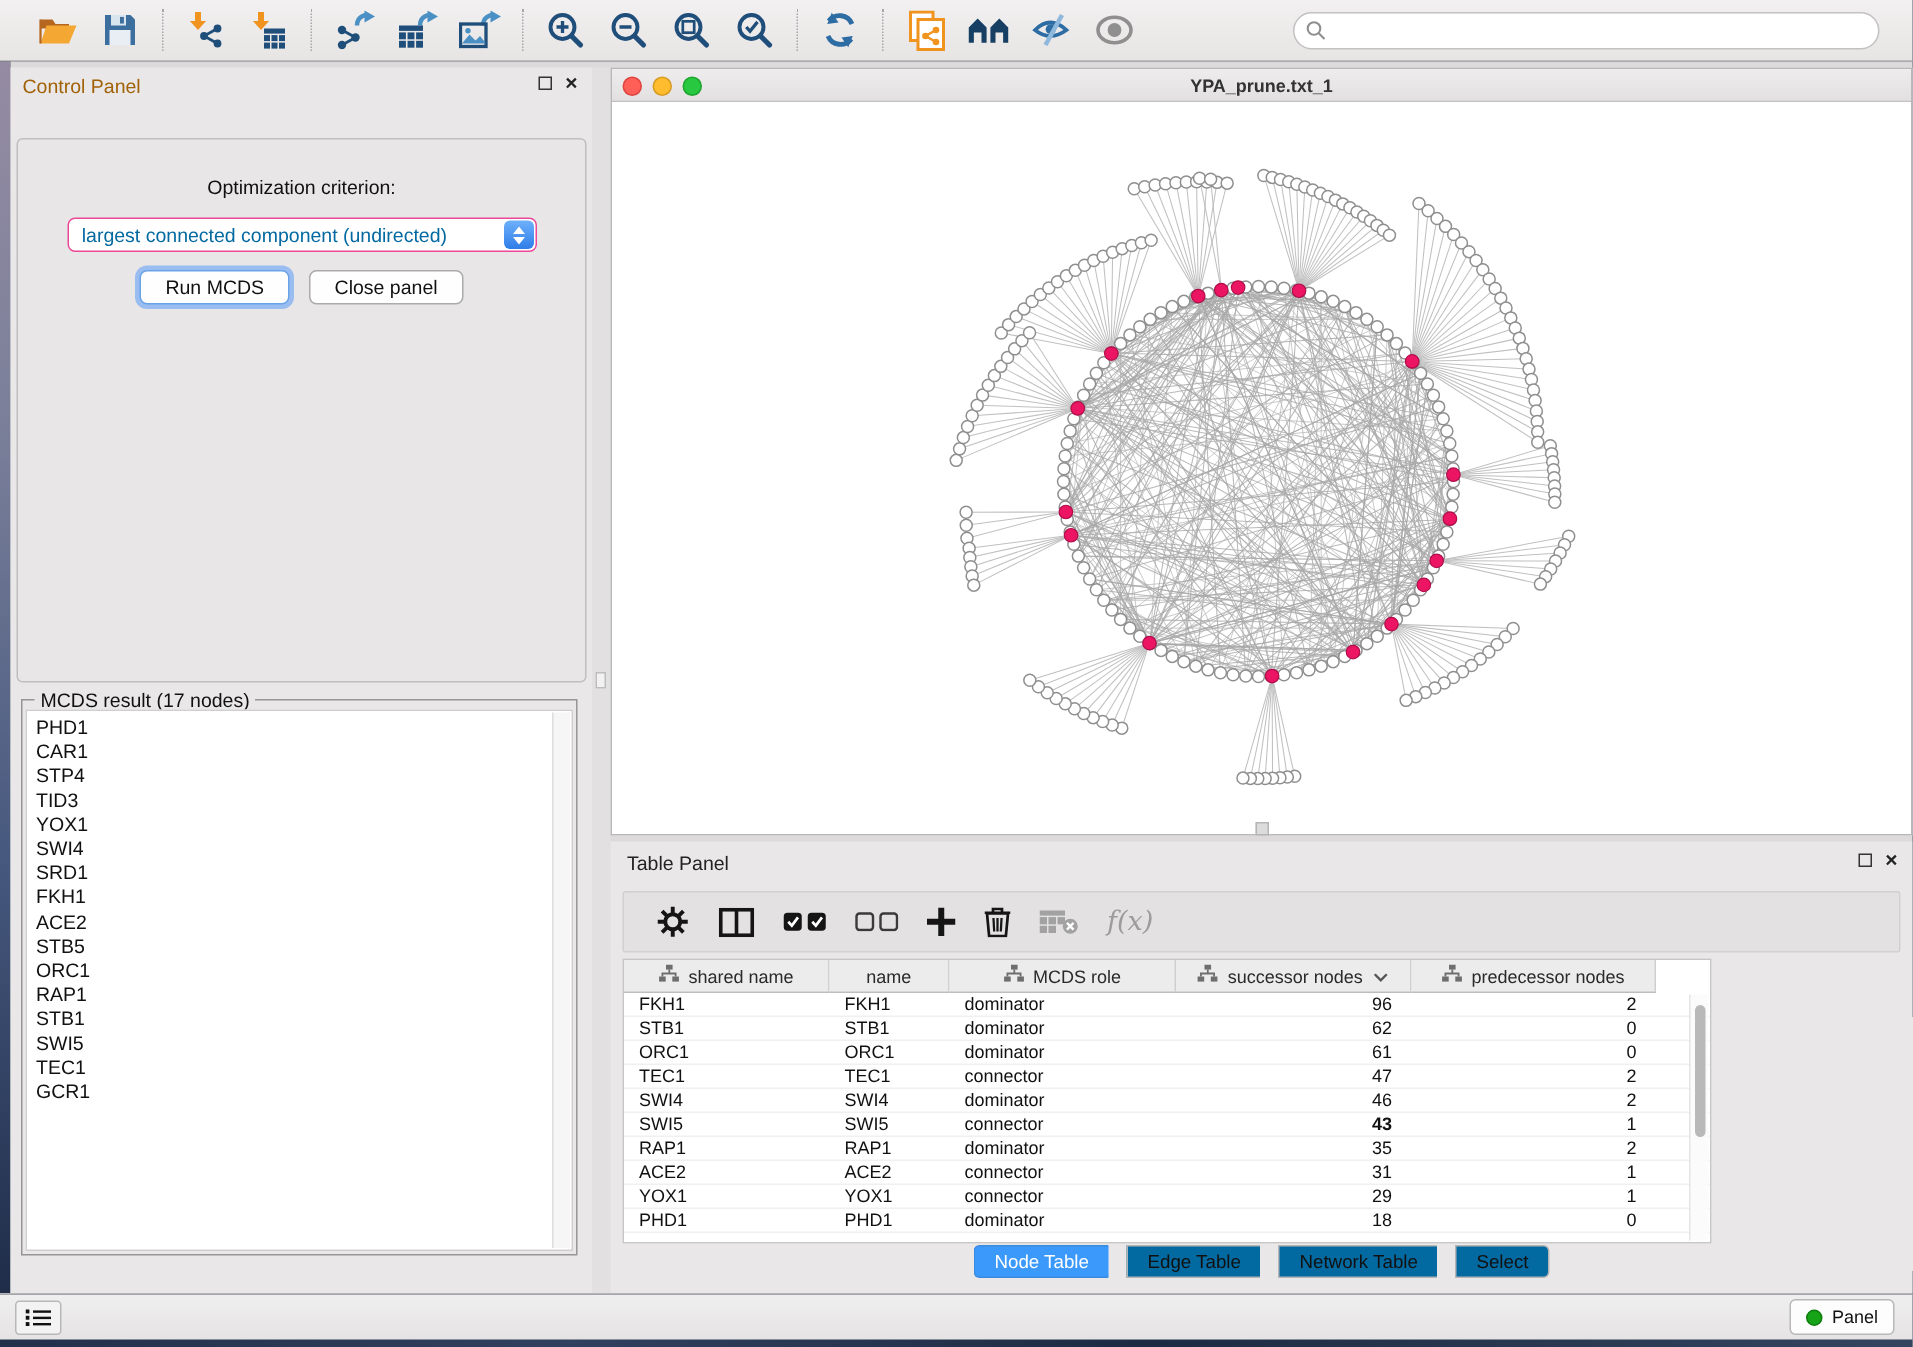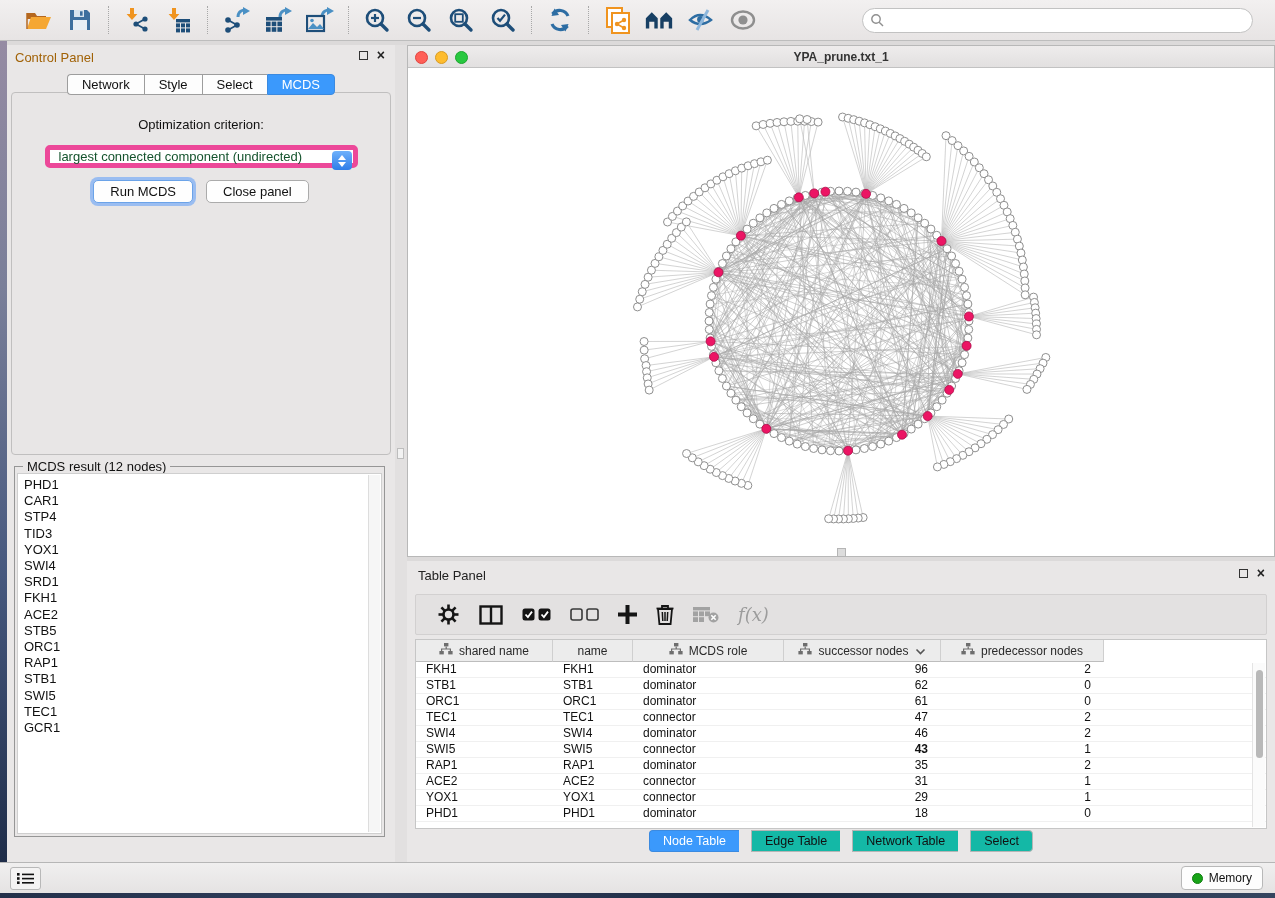--- a/index.html
+++ b/index.html
@@ -48,22 +48,22 @@
   .cp-tab:first-child { border-radius:4px 0 0 4px; }
   .cp-tab:last-child { border-right:1px solid #9d9d9d; border-radius:0 4px 4px 0; }
   .cp-tab.selected { background:#3b99fc; color:#fff; border-color:#3b8ae0; }
   .cp-content {
     position:absolute; left:4px; top:47px; width:380px; height:363px;
     background:#e8e6e6; border:1px solid #c0bfbf; border-radius:4px; z-index:1;
   }
   .opt-label { text-align:center; margin-top:24px; font-size:13px; color:#111; }
   .select-wrap {
     position:relative; width:313px; height:23px; margin:13px auto 0;
-    background:#fff; border:5px solid #ec4899; border-radius:5px; cursor:pointer;
-    display:flex; align-items:center; padding-left:9px; font-size:13px; color:#14532d;
+    background:#fff; border:1px solid #ec4899; border-radius:5px; cursor:pointer;
+    display:flex; align-items:center; padding-left:9px; font-size:13px; color:#0369a1;
   }
   .select-stepper {
     position:absolute; right:1px; top:1px; width:20px; height:19px; border-radius:4px;
     background:linear-gradient(#6eb1fb,#2f7de8); display:flex; flex-direction:column;
     align-items:center; justify-content:center; gap:2px;
   }
   .tri-up { width:0; height:0; border-left:4px solid transparent; border-right:4px solid transparent; border-bottom:5px solid #fff; }
   .tri-down { width:0; height:0; border-left:4px solid transparent; border-right:4px solid transparent; border-top:5px solid #fff; }
   .btn-row { display:flex; justify-content:center; gap:13px; margin-top:12px; }
   .mac-btn {
@@ -115,39 +115,39 @@
   .tp-header { position:relative; height:26px; }
   .tp-title { position:absolute; left:11px; top:7px; font-size:13px; color:#222; }
   .tp-toolbar {
     position:absolute; left:8px; top:33px; width:852px; height:41px;
     background:#e3e1e1; border:1px solid #d2d0d0; border-radius:2px;
     display:flex; align-items:center; gap:19px; padding-left:21px;
   }
   .tp-icon { display:flex; align-items:center; justify-content:center; cursor:pointer; }
   .fx-label { font-family:"DejaVu Serif","Liberation Serif",serif; font-style:italic; font-size:18px; color:#9c9c9c; }
   .node-table {
-    position:absolute; left:8px; top:78px; width:852px; height:190px;
+    position:absolute; left:8px; top:78px; width:726px; height:190px;
     background:#fff; border:1px solid #c6c6c6; overflow:hidden;
   }
   .nt-header { position:absolute; left:0; top:0; height:22px; display:flex; }
   .nt-hcell {
     background:#ececec; border-right:1px solid #cfcfcf; border-bottom:1px solid #bdbdbd;
     display:flex; align-items:center; justify-content:center; gap:6px;
     font-size:12px; color:#2a2a2a; cursor:pointer;
   }
   .nt-hcell .branch { flex:0 0 auto; }
   .nt-rows { position:absolute; left:0; top:22px; right:0; bottom:0; }
   .nt-row { display:flex; height:16px; border-bottom:1px solid #f0f0f0; cursor:pointer; }
   .nt-cell { font-size:12px; line-height:15px; color:#111; white-space:nowrap; overflow:hidden; }
   .nt-scroll { position:absolute; right:1px; top:23px; bottom:1px; width:13px; background:#fbfbfb; border-left:1px solid #e4e4e4; }
   .nt-thumb { position:absolute; left:3px; top:7px; width:7px; height:88px; background:#b9b9b9; border-radius:4px; cursor:pointer; }
   .tp-tabs { position:absolute; left:0; top:269px; width:100%; display:flex; justify-content:center;gap:12px; }
   .tp-tab {
     height:22px; padding:0 13px; display:flex; align-items:center; font-size:12.5px;
-    background:#14b8a6; border:1px solid #b5b5b5; border-right:none; cursor:pointer; color:#111;
+    background:#0369a1; border:1px solid #b5b5b5; border-right:none; cursor:pointer; color:#111;
   }
   .tp-tab:first-child { border-radius:4px 0 0 4px; }
   .tp-tab:last-child { border-right:1px solid #b5b5b5; border-radius:0 4px 4px 0; }
   .tp-tab.selected { background:#3b99fc; color:#fff; border-color:#3b8ae0; }
   
   .statusbar {
     position:absolute; left:0; top:862px; width:1275px; height:31px;
     background:linear-gradient(#f0efef,#e5e3e3); border-top:1px solid #b6b6b6;
   }
   .list-btn {
@@ -343,42 +343,36 @@
 <div class="main">
 
   <div class="control-panel">
     <div class="cp-header">
       <span class="cp-title">Control Panel</span>
       <span class="win-btns">
         <span class="float-btn"></span>
         <span class="close-btn">×</span>
       </span>
     </div>
-    <div class="cp-tabs" id="cp-tabs">
-        <div class="cp-tab">Network</div>
-        <div class="cp-tab">Style</div>
-        <div class="cp-tab">Select</div>
-        <div class="cp-tab selected">MCDS</div>
-      </div>
     <div class="cp-content">
       <div class="opt-label">Optimization criterion:</div>
       <div class="select-wrap">
         <span>largest connected component (undirected)</span>
         <span class="select-stepper">
           <span class="tri-up"></span>
             <span class="tri-down"></span>
         </span>
       </div>
       <div class="btn-row">
         <button class="mac-btn focused">Run MCDS</button>
         <button class="mac-btn">Close panel</button>
       </div>
     </div>
     <div class="mcds-group">
-      <span class="mcds-legend">MCDS result (12 nodes)</span>
+      <span class="mcds-legend">MCDS result (17 nodes)</span>
       <div class="mcds-list" id="mcds-list">
         <div class="mcds-scroll"></div>
       <div class="mcds-item">PHD1</div>
           <div class="mcds-item">CAR1</div>
           <div class="mcds-item">STP4</div>
           <div class="mcds-item">TID3</div>
           <div class="mcds-item">YOX1</div>
           <div class="mcds-item">SWI4</div>
           <div class="mcds-item">SRD1</div>
           <div class="mcds-item">FKH1</div>
@@ -1456,15 +1450,15 @@
       <rect x="0" y="1" width="2.6" height="2.6" fill="#111"></rect>
         <rect x="5" y="1.6" width="12" height="1.6" fill="#111"></rect>
       <rect x="0" y="5.2" width="2.6" height="2.6" fill="#111"></rect>
         <rect x="5" y="5.8" width="12" height="1.6" fill="#111"></rect>
       <rect x="0" y="9.4" width="2.6" height="2.6" fill="#111"></rect>
         <rect x="5" y="10" width="12" height="1.6" fill="#111"></rect>
     </svg>
   </div>
   <div class="memory-btn">
     <span class="mem-dot"></span>
-    <span>Memory</span>
+    <span>Panel</span>
   </div>
 </div>
 
 </body></html>

